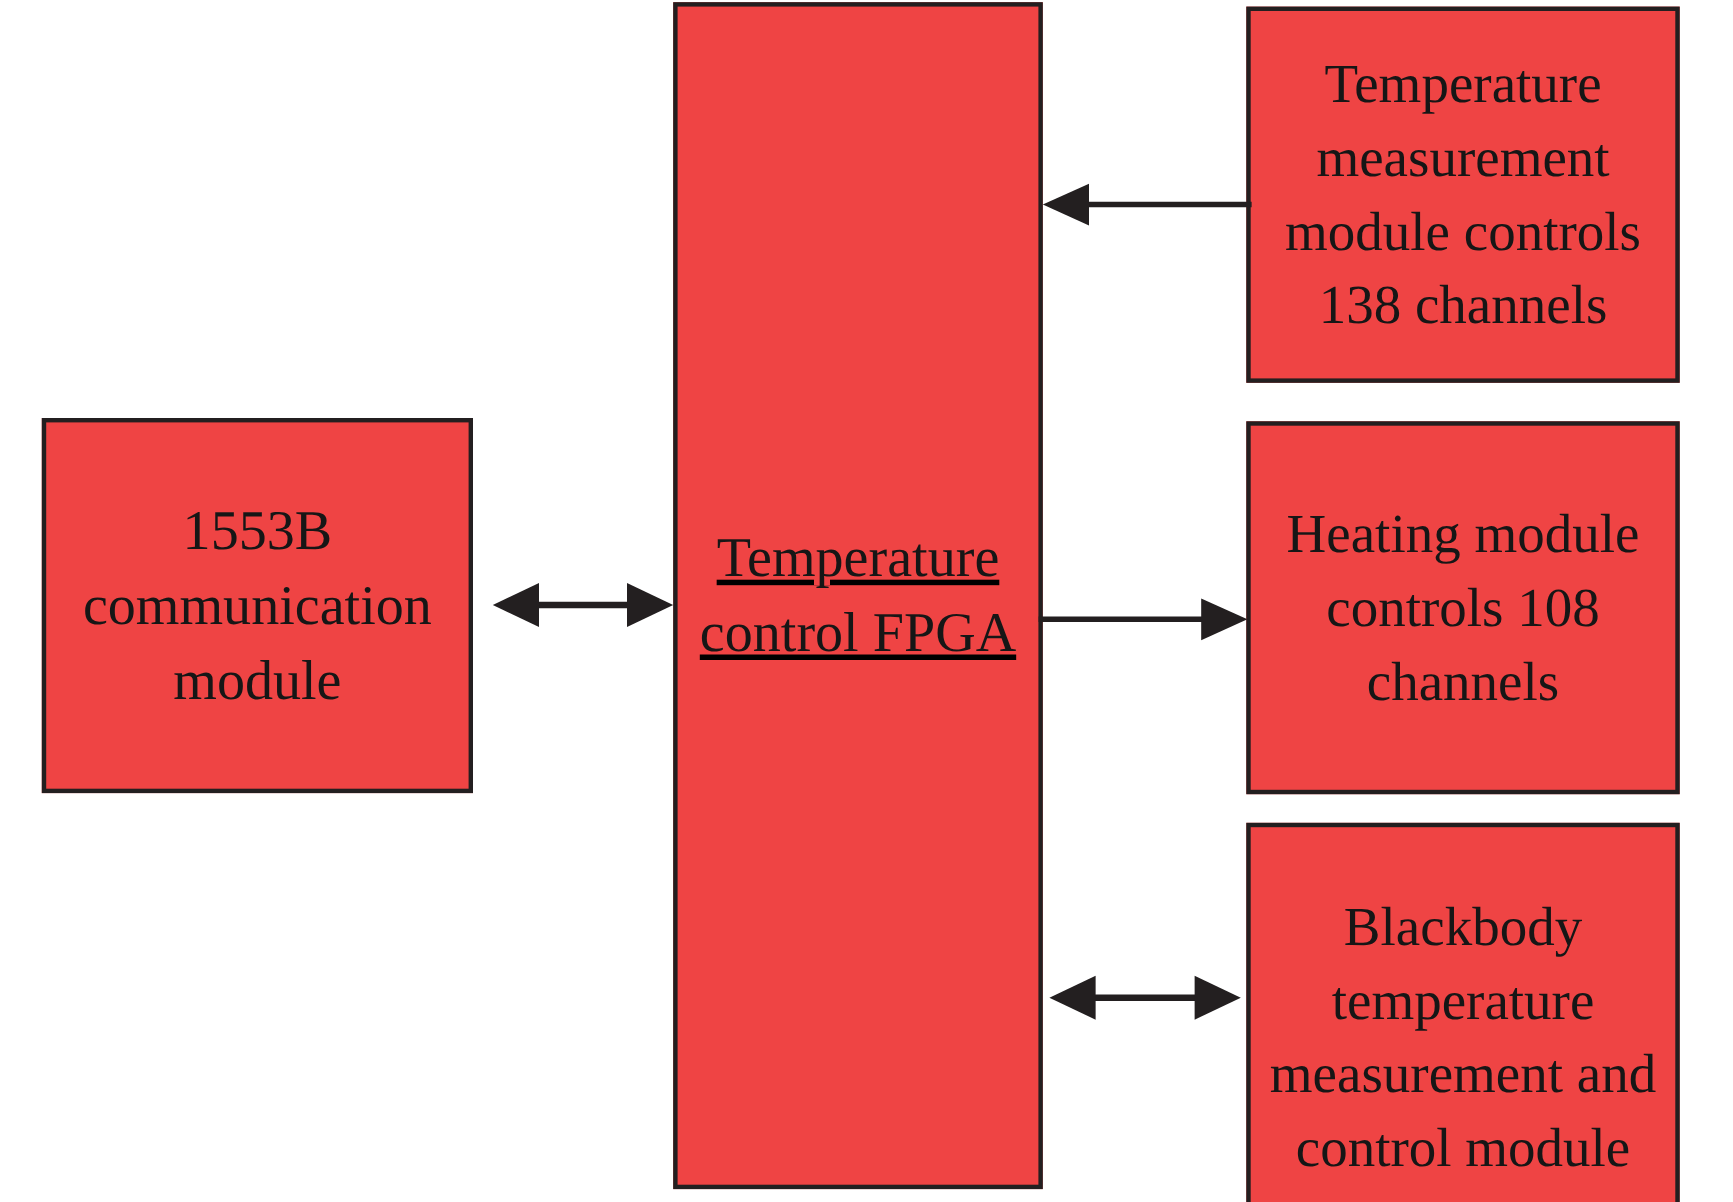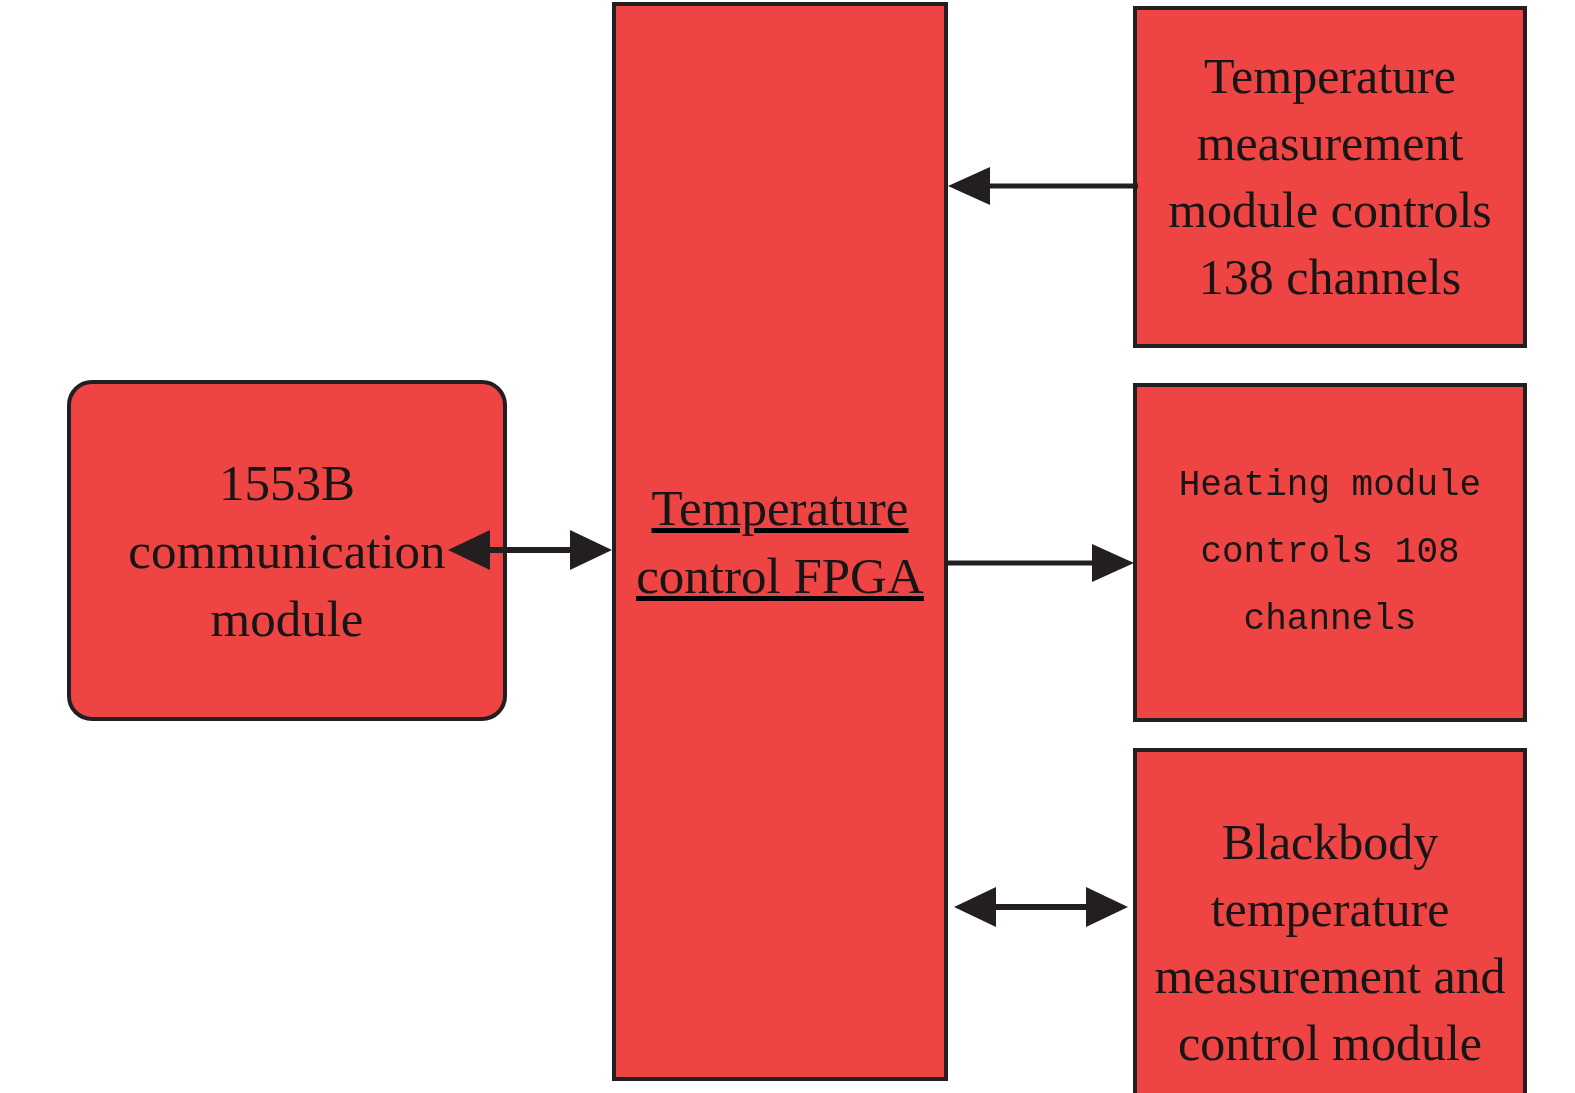--- a/index.html
+++ b/index.html
@@ -30,22 +30,22 @@
   .box-label {
     display: block;
     color: #161616;
     font-weight: 400;
     letter-spacing: 0px;
     padding: 0 6px;
   }
 
   
   #box-comm {
-    left: 67px;  top: 380px;
-    width: 440px; height: 341px; border-radius: 25px;
+    left: 38px;  top: 380px;
+    width: 392px; height: 341px;
   }
   #box-comm .box-label {
     font-size: 51px;
     line-height: 68px;
   }
 
   #box-fpga {
     left: 612px; top: 2px;
     width: 336px; height: 1079px; text-decoration: underline;
   }
@@ -61,23 +61,22 @@
   #box-tempmeas .box-label {
     font-size: 50px;
     line-height: 67px;
   }
 
   #box-heating {
     left: 1133px; top: 383px;
     width: 394px; height: 339px;
   }
   #box-heating .box-label {
-    font-size: 36px;
+    font-size: 50px;
     line-height: 67px;
-    font-family: Liberation Mono, monospace;
   }
 
   #box-blackbody {
     left: 1133px; top: 748px;
     width: 394px; height: 349px;
   }
   #box-blackbody .box-label {
     font-size: 50px;
     line-height: 67px;
     margin-top: 40px;

